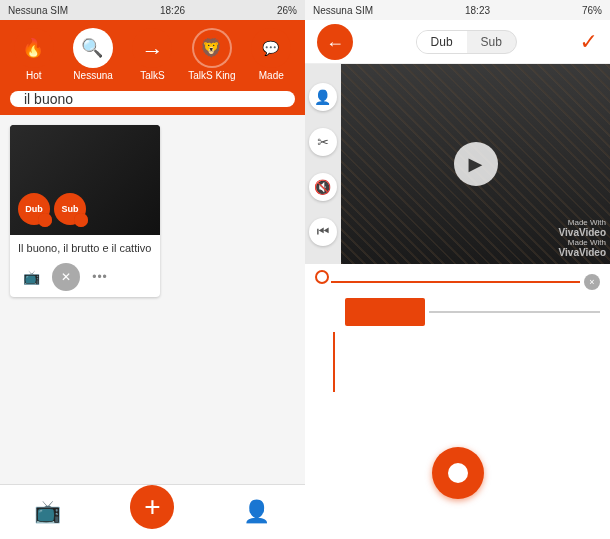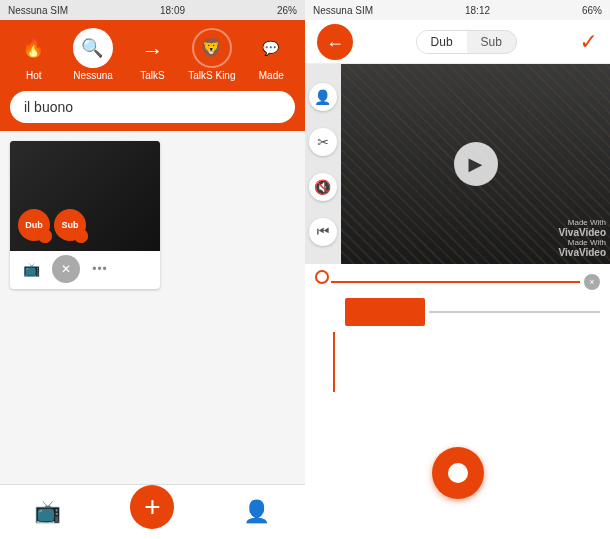--- a/index.html
+++ b/index.html
@@ -85,21 +85,21 @@
     }
 
     .search-bar-container {
       background: #e8440a;
       padding: 0 10px 8px 10px;
     }
 
     .search-bar {
       background: white;
       border-radius: 20px;
-      padding: 8px 14px;
+      padding: 0 14px;
       font-size: 14px;
       color: #333;
       width: 100%;
     }
 
     .left-content {
       flex: 1;
       background: #f5f5f5;
       padding: 10px;
       overflow: hidden;
@@ -490,21 +490,21 @@
       background: white;
     }
   </style>
 </head>
 <body>
 
 <div class="left-panel">
 
   <div class="left-status-bar">
     <span>Nessuna SIM</span>
-    <span>18:09</span>
+    <span>18:26</span>
     <span>26%</span>
   </div>
 
   <div class="left-nav">
     <div class="nav-icons">
       <div class="nav-item">
         <div class="nav-icon-circle orange-bg">🔥</div>
         <span class="nav-label">Hot</span>
       </div>
       <div class="nav-item">
@@ -538,20 +538,23 @@
           <div class="badge dub">
             <span>Dub</span>
             <div class="badge-k">K</div>
           </div>
           <div class="badge sub">
             <span>Sub</span>
             <div class="badge-k">K</div>
           </div>
         </div>
       </div>
+      <div class="video-info">
+        <div class="video-title">Il buono, il brutto e il cattivo</div>
+      </div>
       <div class="video-actions">
         <div class="action-btn tv">📺</div>
         <div class="action-btn close">✕</div>
         <div class="action-btn more">•••</div>
       </div>
     </div>
   </div>
 
   <div class="left-bottom-bar">
     <div class="bottom-btn">
@@ -563,22 +566,22 @@
     <div class="bottom-btn">
       <span class="bottom-icon">👤</span>
     </div>
   </div>
 </div>
 
 <div class="right-panel">
 
   <div class="right-status-bar">
     <span>Nessuna SIM</span>
-    <span>18:12</span>
-    <span>66%</span>
+    <span>18:23</span>
+    <span>76%</span>
   </div>
 
   <div class="right-top-bar">
     <div class="back-arrow">
       <span>←</span>
     </div>
     <div class="dub-sub-toggle">
       <div class="toggle-btn active">Dub</div>
       <div class="toggle-btn">Sub</div>
     </div>

